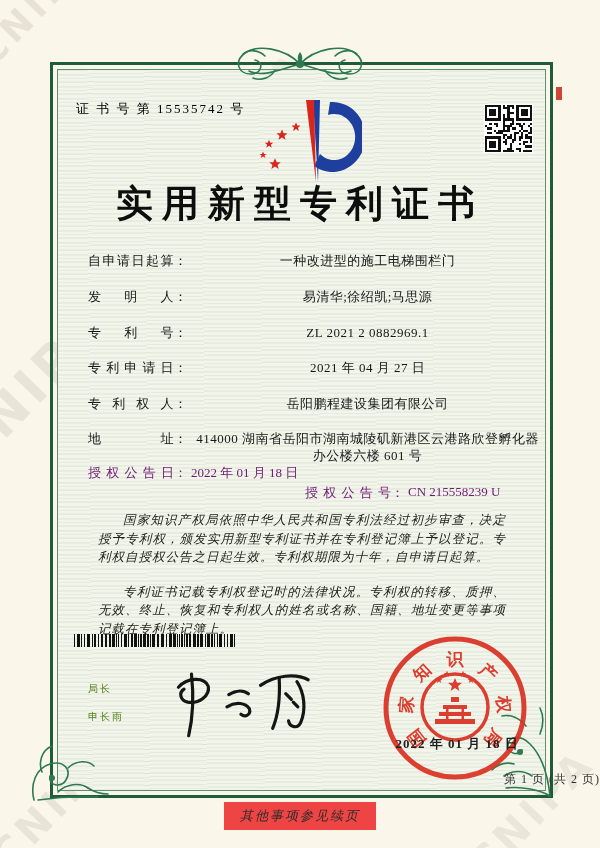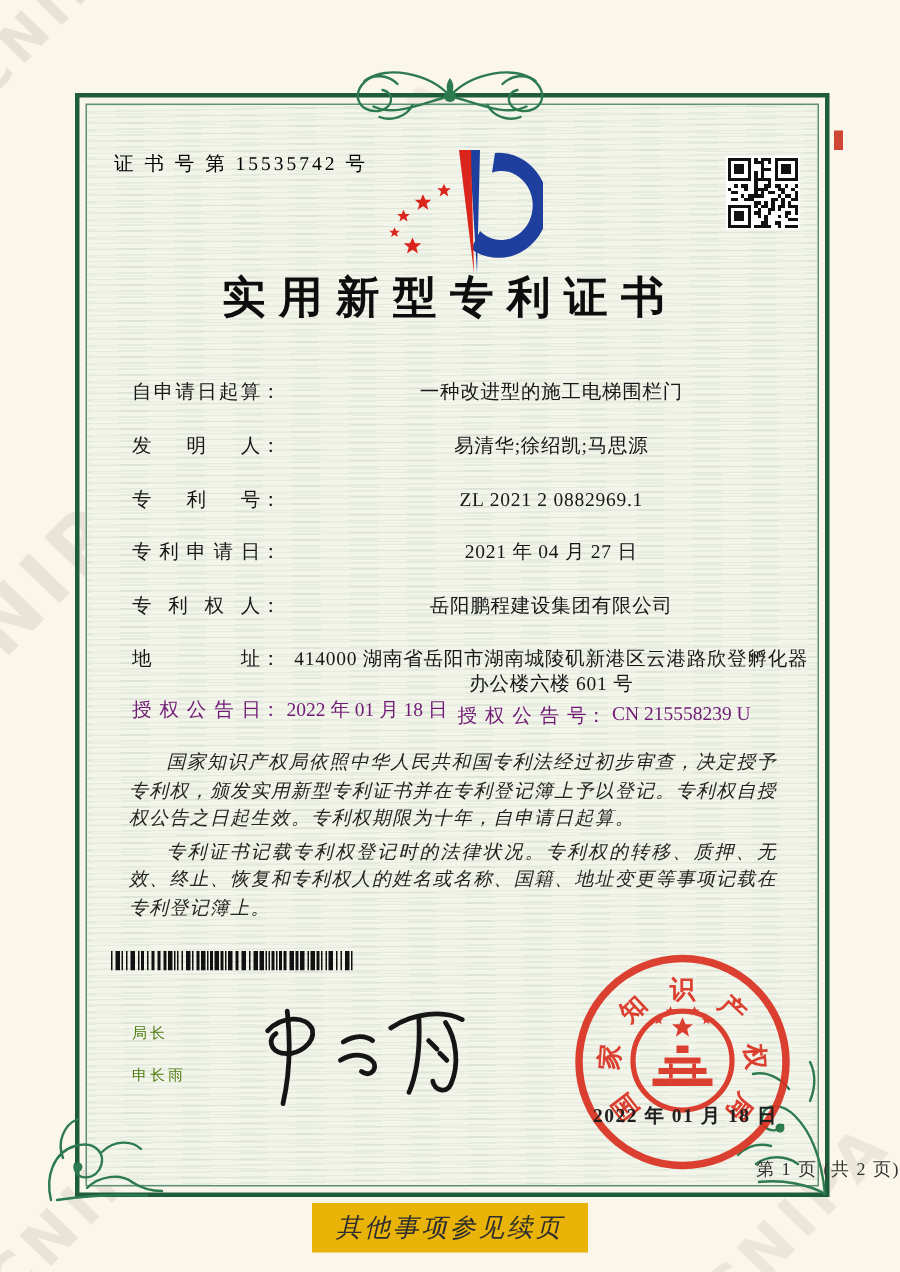--- a/index.html
+++ b/index.html
@@ -24,51 +24,51 @@
       repeating-linear-gradient(1deg, rgba(104,146,112,.07) 0 1px, rgba(0,0,0,0) 1px 6px);
   }
   .ornament{position:absolute;pointer-events:none;}
   
   .cert-no{position:absolute;left:76px;top:100px;font-size:13px;letter-spacing:2px;color:#000000;}
   .logo{position:absolute;left:252px;top:94px;}
   .qr{position:absolute;left:484px;top:104px;width:47px;height:47px;background:#fff;padding:1px;}
   .reg-mark{position:absolute;left:556px;top:87px;width:6px;height:13px;background:#cf4734;}
   .title{
     position:absolute;left:0;right:0;top:179px;text-align:center;
-    font-size:29px;font-weight:bold;letter-spacing:9px;color:#0d0d0d;
+    font-size:37px;font-weight:bold;letter-spacing:9px;color:#0d0d0d;
   }
   
   .row{position:absolute;left:88px;display:flex;font-size:13px;letter-spacing:.5px;color:#171717;}
   .lab{display:inline-block;width:86px;text-align:justify;text-align-last:justify;flex:none;}
   .colon{flex:none;}
   .val{width:352px;margin-left:4px;line-height:17px;text-align:center;}
   .pair{position:absolute;display:flex;font-size:13px;color:#701a75;}
   
   .paras{
     position:absolute;left:82px;top:495px;width:440px;
     font-size:12.5px;line-height:18.5px;letter-spacing:1px;color:#24241f;
     font-style:italic;text-align:justify;
   }
-  .paras p{margin:4px;text-indent:2em;}
+  .paras p{margin:16px;text-indent:2em;}
   
   .barcode{position:absolute;left:74px;top:634px;}
   .signer{position:absolute;left:88px;font-size:10px;letter-spacing:2px;color:#4d7c0f;}
   .sig{position:absolute;left:156px;top:660px;}
   .seal{position:absolute;left:380px;top:633px;}
   .seal-date{
     position:absolute;left:372px;top:735px;width:170px;text-align:center;
     font-size:13px;letter-spacing:1px;color:#1e1e1e;z-index:5;font-weight:bold;
   }
   .page-indicator{
     position:absolute;left:0;right:0;top:771px;text-align:right;
     font-size:12px;letter-spacing:1px;color:#333;
   }
   .tab{
     position:absolute;left:50%;top:802px;transform:translateX(-50%);
-    background:#eab308;padding:5px 16px;font-size:17px;letter-spacing:2px;color:#2e2e2e;
+    background:#ef4444;padding:5px 16px;font-size:13px;letter-spacing:2px;color:#2e2e2e;
     font-style:italic;
   }
 </style>
 </head>
 <body>
 
 <div class="page">
 
   <div class="wm" style="left:-38px;top:-14px;font-size:36px;opacity:.16;">CNIPA</div>
   <div class="wm" style="left:138px;top:100px;font-size:52px;opacity:.09;">CNIPA</div>
@@ -304,21 +304,21 @@
     <span class="lab">地址</span>
       <span class="colon">：</span>
     <span class="val">414000 湖南省岳阳市湖南城陵矶新港区云港路欣登孵化器办公楼六楼 601 号</span>
   </div>
 
   <div class="pair" style="left:88px;top:464px;">
     <span class="lab">授权公告日</span>
       <span class="colon">：</span>
     <span style="margin-left:4px;">2022 年 01 月 18 日</span>
   </div>
-  <div class="pair" style="left:305px;top:468px;">
+  <div class="pair" style="left:305px;top:484px;">
     <span class="lab">授权公告号</span>
       <span class="colon">：</span>
     <span style="margin-left:4px;">CN 215558239 U</span>
   </div>
 
   <div class="paras">
     <p>国家知识产权局依照中华人民共和国专利法经过初步审查，决定授予专利权，颁发实用新型专利证书并在专利登记簿上予以登记。专利权自授权公告之日起生效。专利权期限为十年，自申请日起算。</p>
     <p>专利证书记载专利权登记时的法律状况。专利权的转移、质押、无效、终止、恢复和专利权人的姓名或名称、国籍、地址变更等事项记载在专利登记簿上。</p>
   </div>
 

